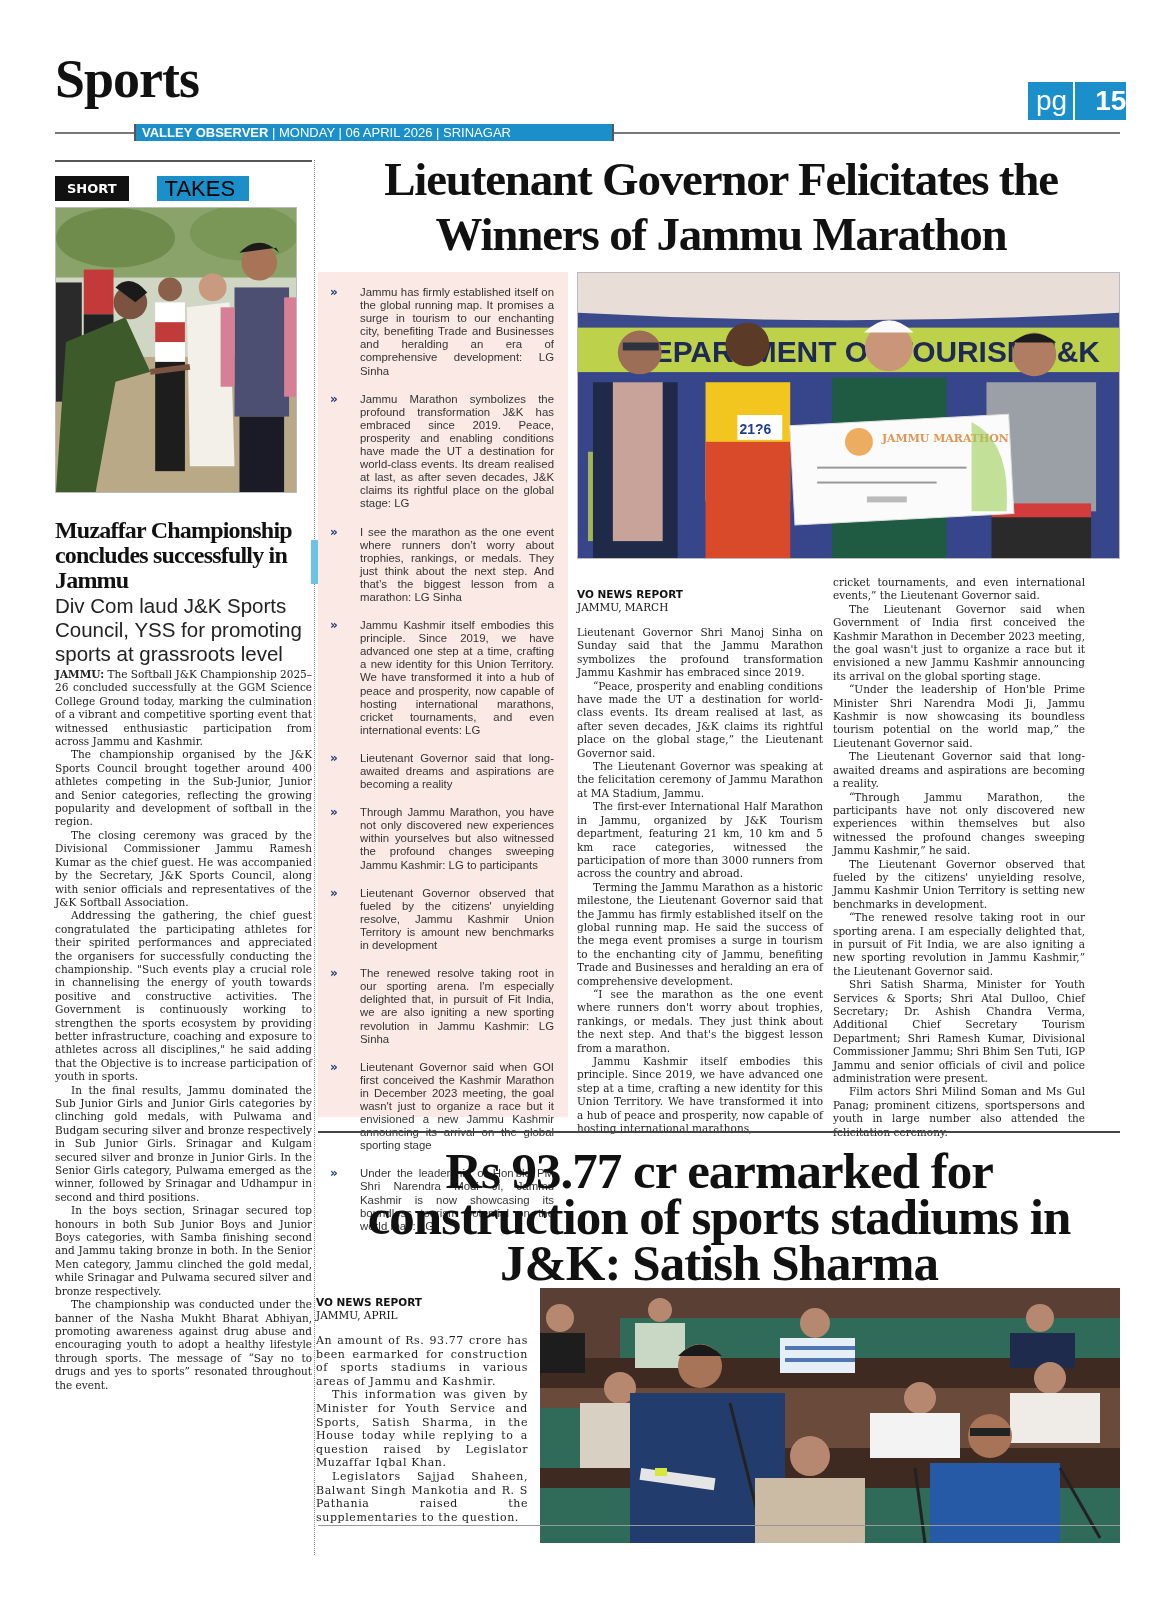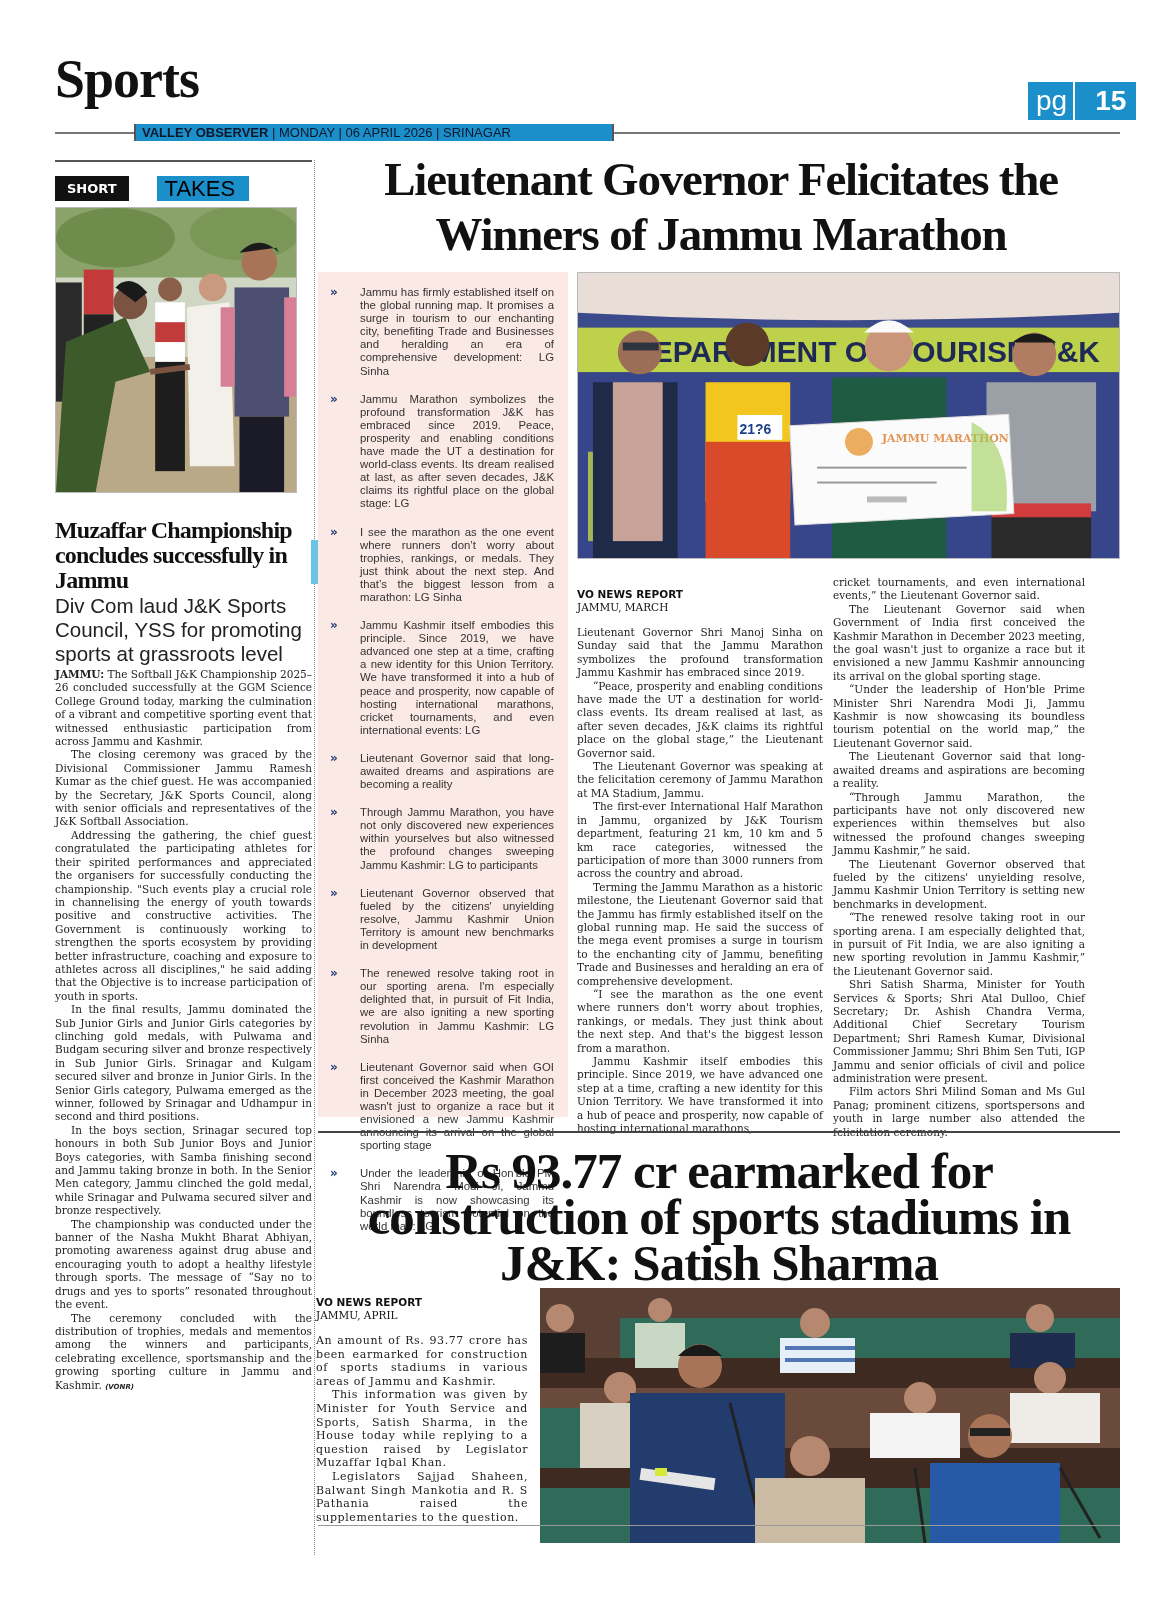--- a/index.html
+++ b/index.html
@@ -6,30 +6,30 @@
   html, body { width: 1170px; height: 1620px; background: #fff; overflow: hidden; }
   body { position: relative; color: #1a1a1a; font-family: "DejaVu Serif", serif; }
 
   
   .section-title {
     position: absolute; left: 55px; top: 52px;
     font-family: "Liberation Serif", serif; font-weight: bold;
     font-size: 54px; letter-spacing: -1px; color: #111; line-height: 1;
   }
   .page-badge {
-    position: absolute; left: 1028px; top: 82px; height: 38px; width: 108px;
+    position: absolute; left: 1028px; top: 82px; height: 38px; width: 98px;
     display: flex; background: #1b8fc9; color: #fff;
     font-family: "Liberation Sans", sans-serif; font-size: 28px; line-height: 38px;
   }
   .page-badge .pg { padding: 0 6px 0 8px; border-right: 2px solid #fff; font-weight: normal; }
   .page-badge .num { padding-left: 6px; font-weight: bold; margin-left: 14px; }
   .rule-top { position: absolute; left: 55px; width: 1065px; top: 132px; height: 2px; background: #777; }
   .dateline {
     position: absolute; left: 134px; top: 124px; width: 480px; height: 17px;
-    background: #1b8fc9; color: #0f172a; border-left: 2px solid #555; border-right: 2px solid #555;
+    background: #1b8fc9; color: #ffffff; border-left: 2px solid #555; border-right: 2px solid #555;
     font-family: "Liberation Sans", sans-serif; font-size: 13px; line-height: 17px; padding-left: 6px;
     white-space: nowrap;
   }
   .dateline b { font-weight: bold; }
   .left-top-rule { position: absolute; left: 55px; top: 160px; width: 257px; height: 2px; background: #555; }
   .vsep { position: absolute; left: 314px; top: 160px; width: 0; height: 1395px; border-left: 1px dotted #888; }
   .vsep-accent { position: absolute; left: 311px; top: 540px; width: 7px; height: 44px; background: #6cc3e4; }
 
   .short-takes { position: absolute; left: 55px; top: 176px; display: flex; height: 25px; gap: 28px; }
   .short-takes .s1 { background: #111; color: #fff; font-family: "DejaVu Sans", sans-serif; font-weight: bold; font-size: 13px; padding: 0 12px; line-height: 25px; }
@@ -134,26 +134,26 @@
     <path d="M185 45 Q205 25 225 45 L222 40 Z" fill="#1a1a1a"></path>
     <path d="M95 165 L135 160" stroke="#7a5440" stroke-width="6"></path>
   </svg>
 </div>
 
 <div class="st-headline">Muzaffar Championship concludes successfully in Jammu</div>
 <div class="st-sub">Div Com laud J&amp;K Sports Council, YSS for promoting sports at grassroots level</div>
 
 <div class="st-body body-text">
   <p class="first"><span class="lead">JAMMU:</span><span> The Softball J&amp;K Championship 2025–26 concluded successfully at the GGM Science College Ground today, marking the culmination of a vibrant and competitive sporting event that witnessed enthusiastic participation from across Jammu and Kashmir.</span></p>
+  <p>The championship organised by the J&amp;K Sports Council brought together around 400 athletes competing in the Sub-Junior, Junior and Senior categories, reflecting the growing popularity and development of softball in the region.</p>
   <p>The closing ceremony was graced by the Divisional Commissioner Jammu Ramesh Kumar as the chief guest. He was accompanied by the Secretary, J&amp;K Sports Council, along with senior officials and representatives of the J&amp;K Softball Association.</p>
   <p>Addressing the gathering, the chief guest congratulated the participating athletes for their spirited performances and appreciated the organisers for successfully conducting the championship. "Such events play a crucial role in channelising the energy of youth towards positive and constructive activities. The Government is continuously working to strengthen the sports ecosystem by providing better infrastructure, coaching and exposure to athletes across all disciplines," he said adding that the Objective is to increase participation of youth in sports.</p>
   <p>In the final results, Jammu dominated the Sub Junior Girls and Junior Girls categories by clinching gold medals, with Pulwama and Budgam securing silver and bronze respectively in Sub Junior Girls. Srinagar and Kulgam secured silver and bronze in Junior Girls. In the Senior Girls category, Pulwama emerged as the winner, followed by Srinagar and Udhampur in second and third positions.</p>
   <p>In the boys section, Srinagar secured top honours in both Sub Junior Boys and Junior Boys categories, with Samba finishing second and Jammu taking bronze in both. In the Senior Men category, Jammu clinched the gold medal, while Srinagar and Pulwama secured silver and bronze respectively.</p>
   <p>The championship was conducted under the banner of the Nasha Mukht Bharat Abhiyan, promoting awareness against drug abuse and encouraging youth to adopt a healthy lifestyle through sports. The message of “Say no to drugs and yes to sports” resonated throughout the event.</p>
-  <p><span>The ceremony concluded with the distribution of trophies, medals and mementos among the winners and participants, celebrating excellence, sportsmanship and the growing sporting culture in Jammu and Kashmir. </span><span class="credit">(VONR)</span></p>
 </div>
 
 <div class="main-headline">Lieutenant Governor Felicitates the Winners of Jammu Marathon</div>
 
 <div class="highlights">
   <div class="hl-item">
       <span class="hl-bullet">»</span>
       <span class="hl-text">Jammu has firmly established itself on the global running map. It promises a surge in tourism to our enchanting city, benefiting Trade and Businesses and heralding an era of comprehensive development: LG Sinha</span>
     </div>
   <div class="hl-item">

